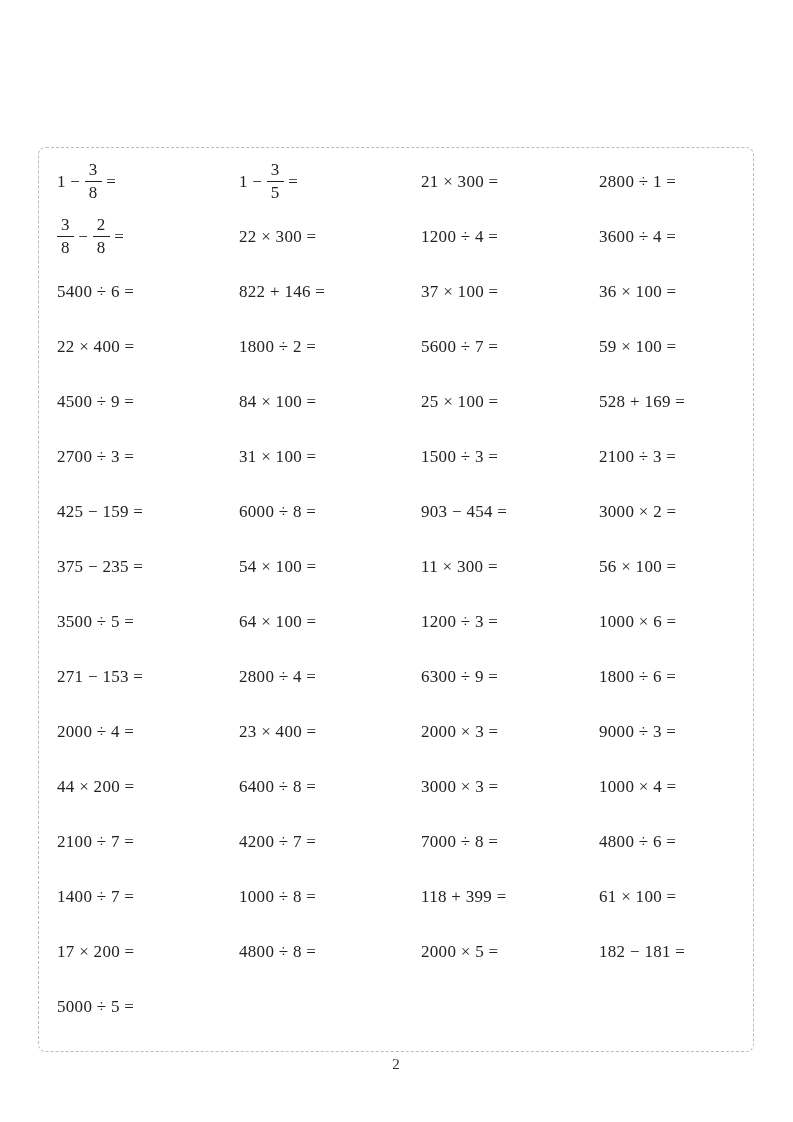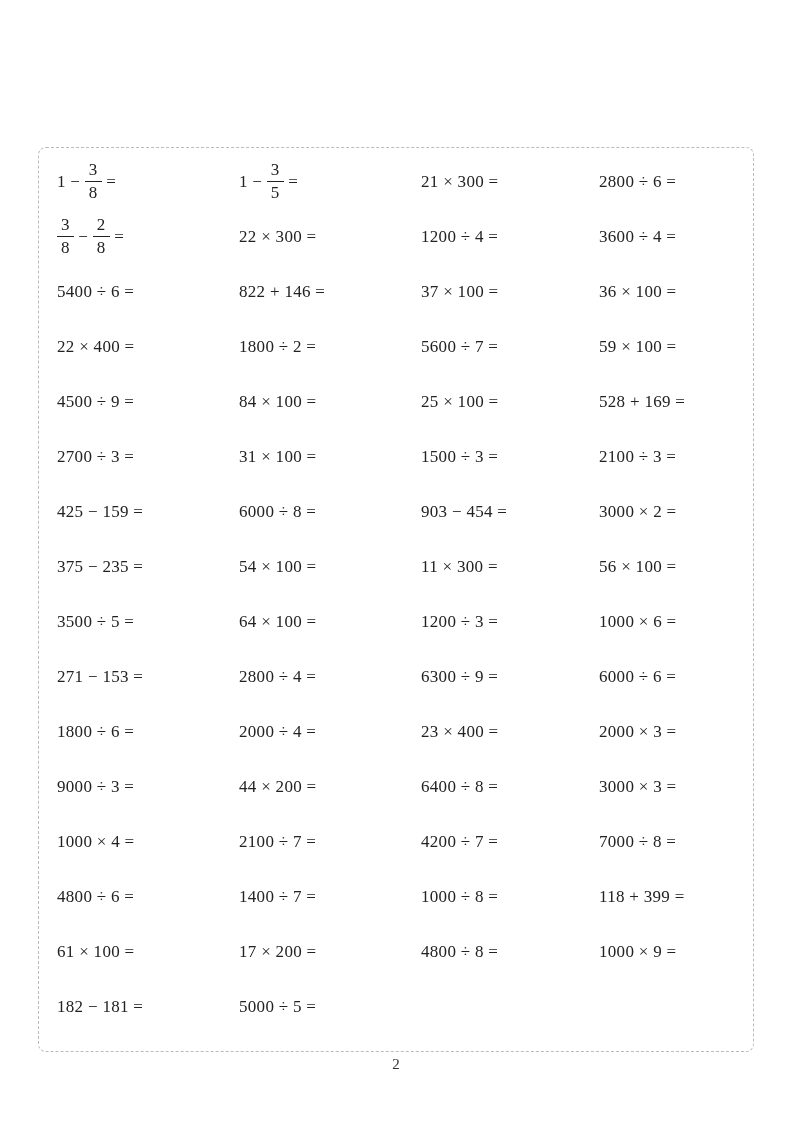--- a/index.html
+++ b/index.html
@@ -82,21 +82,21 @@
         <span class="frac">
           <span class="num">3</span>
           <span class="den">5</span>
         </span>
         <span class="txt"> =</span>
       </div>
       <div class="cell">
         <span class="txt">21 × 300 =</span>
       </div>
       <div class="cell">
-        <span class="txt">2800 ÷ 6 =</span>
+        <span class="txt">2800 ÷ 1 =</span>
       </div>
       <div class="cell">
         <span class="frac">
           <span class="num">3</span>
           <span class="den">8</span>
         </span>
         <span class="txt"> − </span>
         <span class="frac">
           <span class="num">2</span>
           <span class="den">8</span>
@@ -199,23 +199,20 @@
       <div class="cell">
         <span class="txt">271 − 153 =</span>
       </div>
       <div class="cell">
         <span class="txt">2800 ÷ 4 =</span>
       </div>
       <div class="cell">
         <span class="txt">6300 ÷ 9 =</span>
       </div>
       <div class="cell">
-        <span class="txt">6000 ÷ 6 =</span>
-      </div>
-      <div class="cell">
         <span class="txt">1800 ÷ 6 =</span>
       </div>
       <div class="cell">
         <span class="txt">2000 ÷ 4 =</span>
       </div>
       <div class="cell">
         <span class="txt">23 × 400 =</span>
       </div>
       <div class="cell">
         <span class="txt">2000 × 3 =</span>
@@ -259,21 +256,21 @@
       <div class="cell">
         <span class="txt">61 × 100 =</span>
       </div>
       <div class="cell">
         <span class="txt">17 × 200 =</span>
       </div>
       <div class="cell">
         <span class="txt">4800 ÷ 8 =</span>
       </div>
       <div class="cell">
-        <span class="txt">1000 × 9 =</span>
+        <span class="txt">2000 × 5 =</span>
       </div>
       <div class="cell">
         <span class="txt">182 − 181 =</span>
       </div>
       <div class="cell">
         <span class="txt">5000 ÷ 5 =</span>
       </div>
     </div>
 </div>
 

